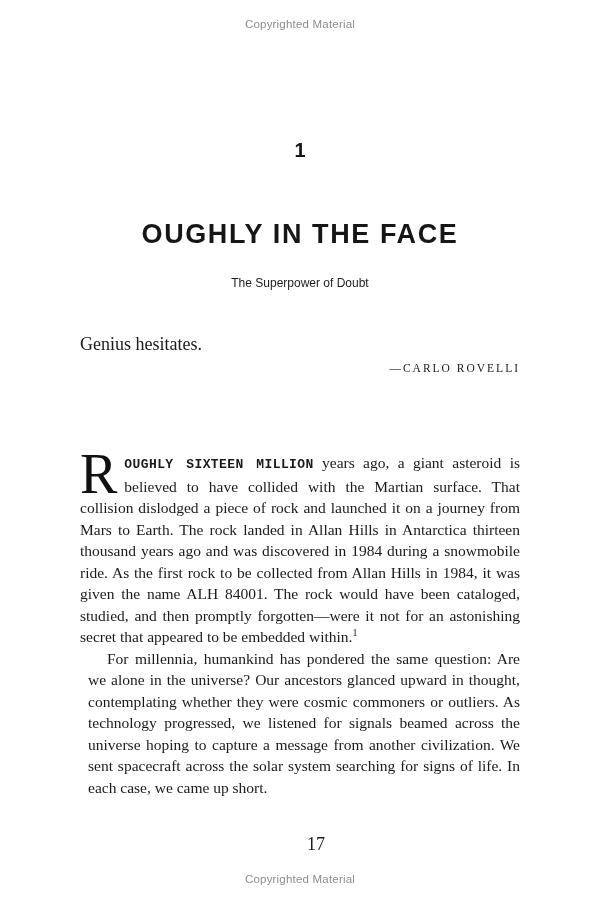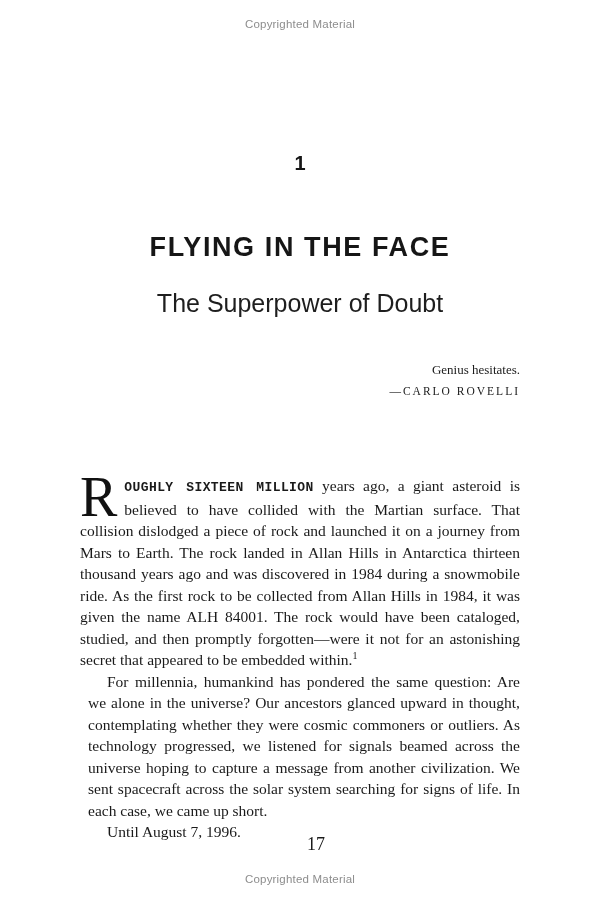--- a/index.html
+++ b/index.html
@@ -8,21 +8,21 @@
     width: 600px; height: 900px;
     margin: 0 auto;
     font-family: "Liberation Serif", serif;
     color: #1a1a1a;
     position: relative;
     overflow: hidden;
   }
   .page {
     width: 600px; height: 900px;
     position: relative;
-    padding: 13px 80px;
+    padding: 0 80px;
   }
   .copyright {
     position: absolute; left: 0; width: 100%;
     text-align: center;
     font-family: "Liberation Sans", sans-serif;
     font-size: 11.5px;
     color: #8d8d8d;
     letter-spacing: 0.2px;
   }
   .copyright-top { top: 18px; }
@@ -42,27 +42,27 @@
     font-weight: bold;
     font-size: 27px;
     line-height: 34px;
     letter-spacing: 1.6px;
     color: #161616;
   }
   .chapter-subtitle {
     margin-top: 25px;
     text-align: center;
     font-family: "Liberation Sans", sans-serif;
-    font-size: 25px;
+    font-size: 12px;
     color: #1e1e1e;
   }
   .epigraph {
     margin-top: 44px;
-    text-align: right;
-    font-size: 13px;
+    text-align: left;
+    font-size: 18px;
     color: #1a1a1a;
   }
   .epigraph-attribution {
     margin-top: 7px;
     text-align: right;
     font-size: 11.5px;
     letter-spacing: 2px;
     color: #1a1a1a;
   }
   .body-text {
@@ -102,38 +102,37 @@
 </head>
 <body>
 
 <div class="page">
 
   <div class="copyright copyright-top">Copyrighted Material</div>
 
   <div class="chapter-number">1</div>
 
   <h1 class="chapter-title">
-    <span>FLYING IN THE FACE</span><br>
+    <span>OUGHLY IN THE FACE</span><br>
   </h1>
 
   <div class="chapter-subtitle">The Superpower of Doubt</div>
 
   <div class="epigraph">Genius hesitates.</div>
 
   <div class="epigraph-attribution">—CARLO ROVELLI</div>
 
   <div class="body-text">
 
     <p class="para">
       <span class="dropcap">R</span><span class="lead-caps">OUGHLY SIXTEEN MILLION</span><span> years ago, a giant asteroid is believed to have collided with the Martian surface. That collision dislodged a piece of rock and launched it on a journey from Mars to Earth. The rock landed in Allan Hills in Antarctica thirteen thousand years ago and was discovered in 1984 during a snowmobile ride. As the first rock to be collected from Allan Hills in 1984, it was given the name ALH 84001. The rock would have been cataloged, studied, and then promptly forgotten—were it not for an astonishing secret that appeared to be embedded within.</span><sup class="fn">1</sup>
     </p>
 
     <p class="para para-indent">For millennia, humankind has pondered the same question: Are we alone in the universe? Our ancestors glanced upward in thought, contemplating whether they were cosmic commoners or outliers. As technology progressed, we listened for signals beamed across the universe hoping to capture a message from another civilization. We sent spacecraft across the solar system searching for signs of life. In each case, we came up short.</p>
 
-    <p class="para para-indent">Until August 7, 1996.</p>
 
   </div>
 
   <div class="page-number">17</div>
 
   <div class="copyright copyright-bottom">Copyrighted Material</div>
 
 </div>
 
 </body></html>

